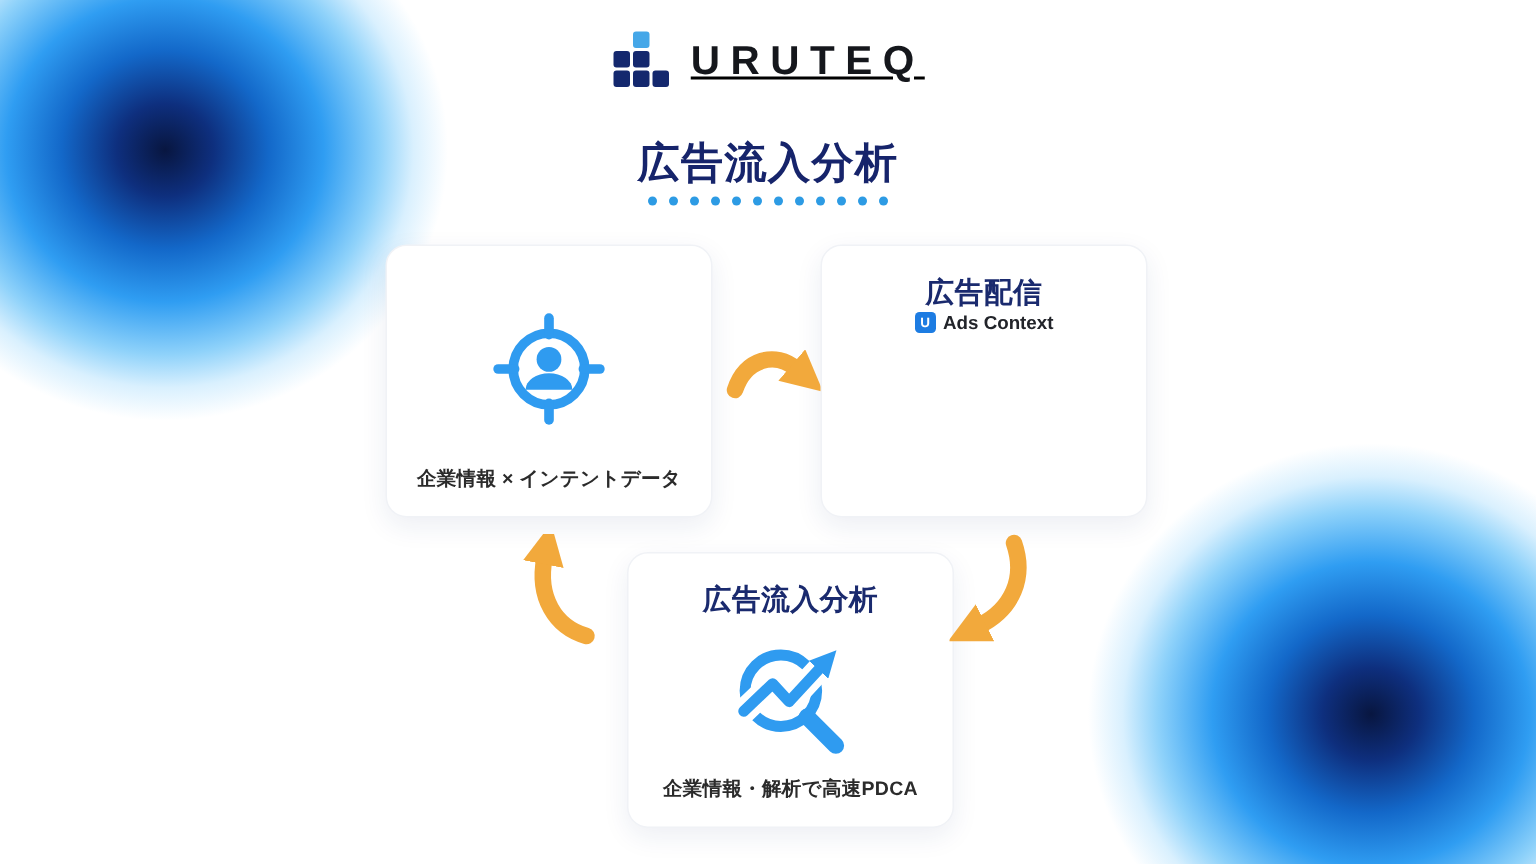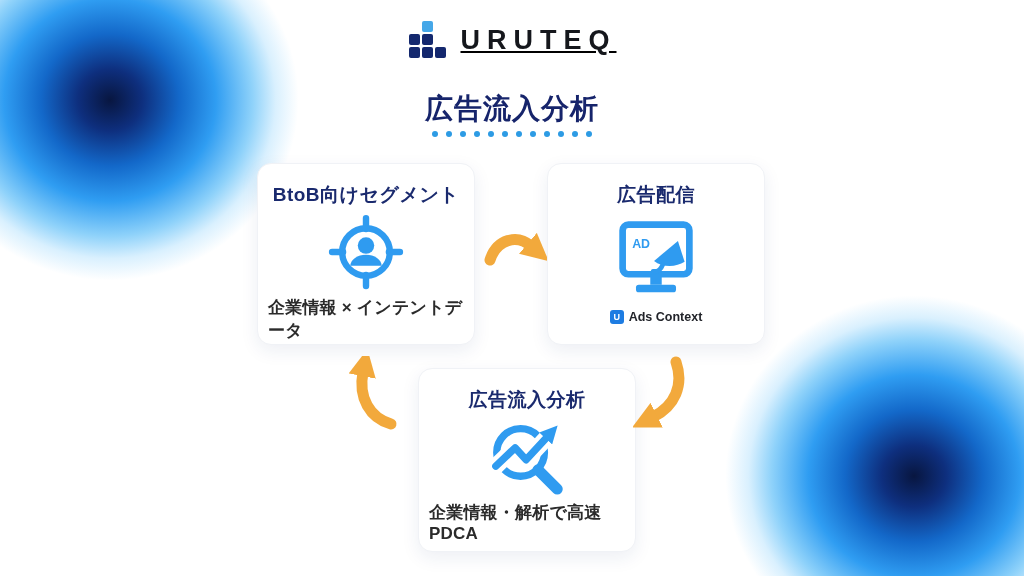--- a/index.html
+++ b/index.html
@@ -41,21 +41,21 @@
     position:absolute;width:218px;background:#ffffff;border-radius:14px;
     border:1px solid #f0f2f6;box-shadow:0 6px 18px rgba(25,55,115,0.08);
     display:flex;flex-direction:column;align-items:center;
     box-sizing:border-box;padding:18px 10px 16px 10px;
   }
   .card-1{left:257px;top:163px;height:182px;}
   .card-2{left:547px;top:163px;height:182px;}
   .card-3{left:418px;top:368px;height:184px;}
   .card-title{font-size:19px;font-weight:bold;color:#1a2a6e;letter-spacing:0.5px;}
   .card-icon{flex:1;display:flex;align-items:center;justify-content:center;}
-  .card-caption{font-size:17px;font-weight:600;color:#2b2b2b;letter-spacing:0.2px;}
+  .card-caption{font-size:13px;font-weight:600;color:#2b2b2b;letter-spacing:0.2px;}
   .badge-row{
     display:flex;align-items:center;gap:5px;margin-bottom:4px;
   }
   .badge-mark{
     width:14px;height:14px;border-radius:3px;background:#1d7ce2;
     color:#ffffff;font-size:9px;font-weight:bold;
     display:flex;align-items:center;justify-content:center;
   }
   .badge-label{font-size:12.5px;font-weight:bold;color:#22242a;}
   .caption-strong{font-size:14px;font-weight:bold;color:#1d1f24;}
@@ -92,49 +92,38 @@
     <i></i>
     <i></i>
     <i></i>
     <i></i>
     <i></i>
     <i></i>
     <i></i>
 </div>
 
 <section class="card card-1">
-  <div class="card-title">BtoB向けセグメント</div>
   <div class="card-icon">
     <svg width="88" height="88" viewBox="0 0 96 96">
       <g stroke="#2f9bf0" stroke-width="7" stroke-linecap="round" fill="none">
         <circle cx="48" cy="48" r="26"></circle>
         <line x1="48" y1="11" x2="48" y2="23"></line>
         <line x1="48" y1="73" x2="48" y2="85"></line>
         <line x1="11" y1="48" x2="23" y2="48"></line>
         <line x1="73" y1="48" x2="85" y2="48"></line>
       </g>
       <circle cx="48" cy="41" r="9" fill="#2f9bf0"></circle>
       <path d="M31,63 a17,12 0 0 1 34,0 z" fill="#2f9bf0"></path>
     </svg>
   </div>
   <div class="card-caption">企業情報 × インテントデータ</div>
 </section>
 
 <section class="card card-2">
   <div class="card-title">広告配信</div>
-  <div class="card-icon">
-    <svg width="96" height="82" viewBox="0 0 100 86">
-      <rect x="15" y="7" width="70" height="52" rx="6" fill="none" stroke="#2f9bf0" stroke-width="7"></rect>
-      <rect x="44" y="59" width="12" height="11" fill="#2f9bf0"></rect>
-      <rect x="29" y="70" width="42" height="8" rx="3" fill="#2f9bf0"></rect>
-      <text x="25" y="31" font-size="13" font-weight="bold" fill="#2f9bf0" font-family="Liberation Sans, sans-serif">AD</text>
-      <path d="M48,45 L73,24 L80,46 C71,52 56,52 48,45 Z" fill="#2f9bf0"></path>
-      <path d="M57,49 q-3,8 -10,7" fill="none" stroke="#2f9bf0" stroke-width="5" stroke-linecap="round"></path>
-    </svg>
-  </div>
   <div class="badge-row">
     <span class="badge-mark">U</span>
     <span class="badge-label">Ads Context</span>
   </div>
 </section>
 
 <section class="card card-3">
   <div class="card-title">広告流入分析</div>
   <div class="card-icon">
     <svg width="92" height="88" viewBox="0 0 100 96">

